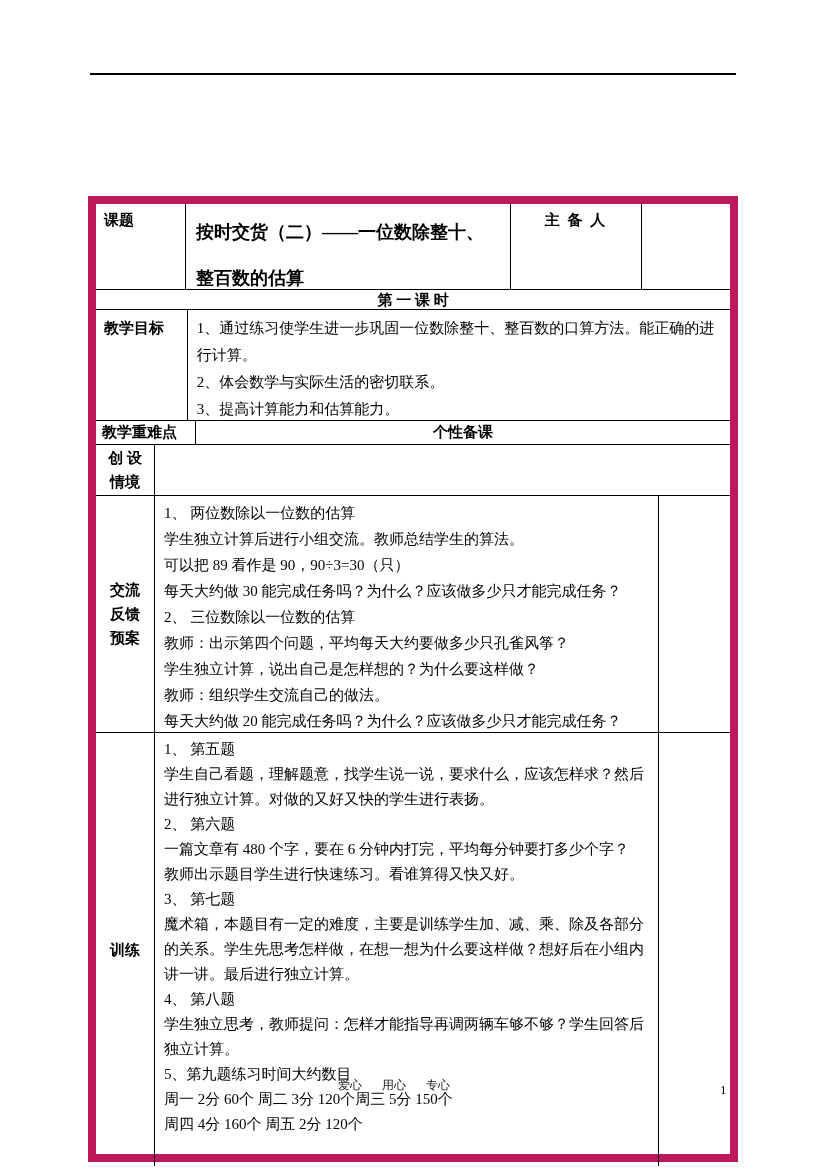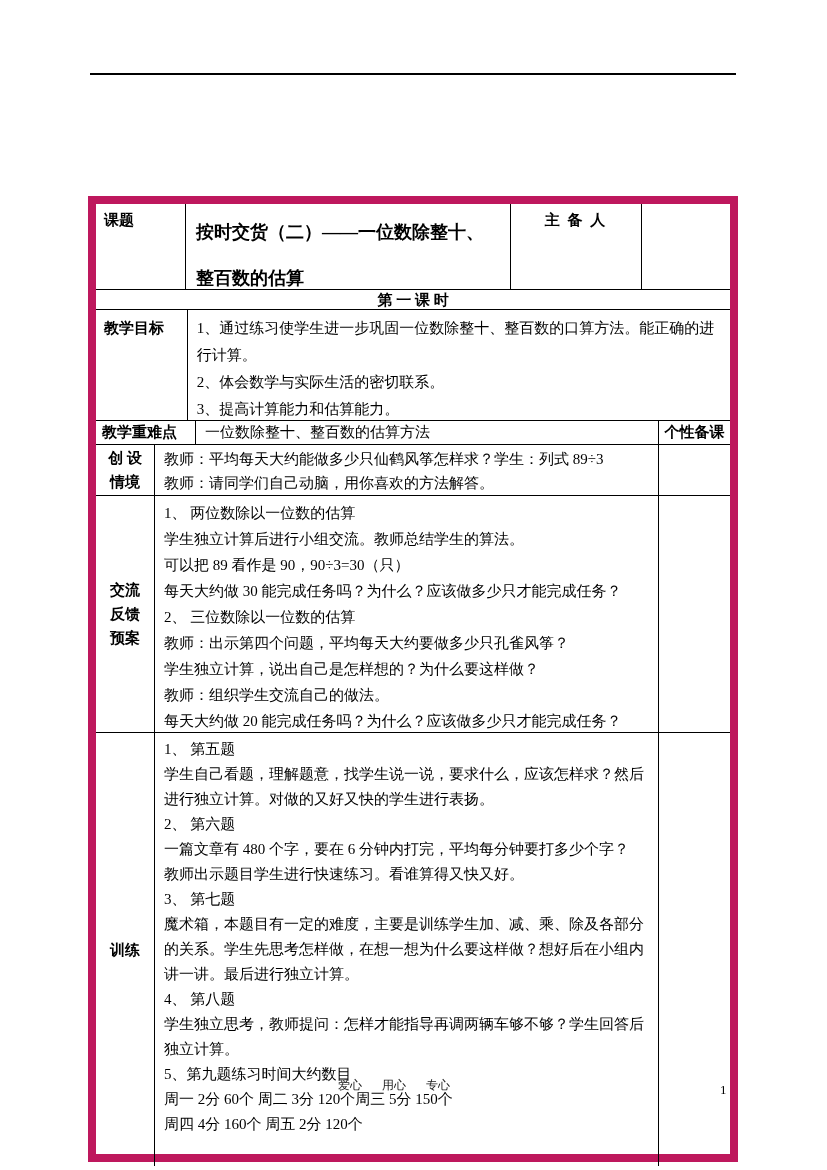--- a/index.html
+++ b/index.html
@@ -96,33 +96,28 @@
       <div class="cell c-obj-label">教学目标</div>
       <div class="cell c-obj-content">
           <div class="line">1、通过练习使学生进一步巩固一位数除整十、整百数的口算方法。能正确的进行计算。</div>
           <div class="line">2、体会数学与实际生活的密切联系。</div>
           <div class="line">3、提高计算能力和估算能力。</div>
         </div>
     </div>
 
     <div class="row r4">
       <div class="cell c-key-label">教学重难点</div>
-      <div class="cell c-key-content">一位数除整十、整百数的估算方法</div>
       <div class="cell c-key-note">个性备课</div>
     </div>
 
     <div class="row r5">
       <div class="cell c-label-narrow">
         <div>创 设</div>
         <div>情境</div>
       </div>
-      <div class="cell c-content">
-          <div class="line">教师：平均每天大约能做多少只仙鹤风筝怎样求？学生：列式 89÷3</div>
-          <div class="line">教师：请同学们自己动脑，用你喜欢的方法解答。</div>
-        </div>
       <div class="cell c-note"></div>
     </div>
 
     <div class="row r6">
       <div class="cell c-label-narrow">
         <div>交流</div>
         <div>反馈</div>
         <div>预案</div>
       </div>
       <div class="cell c-content">

